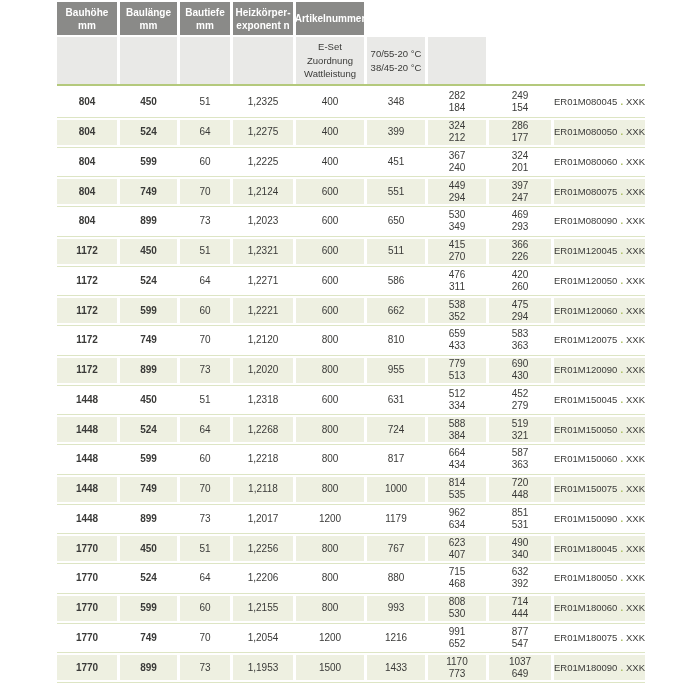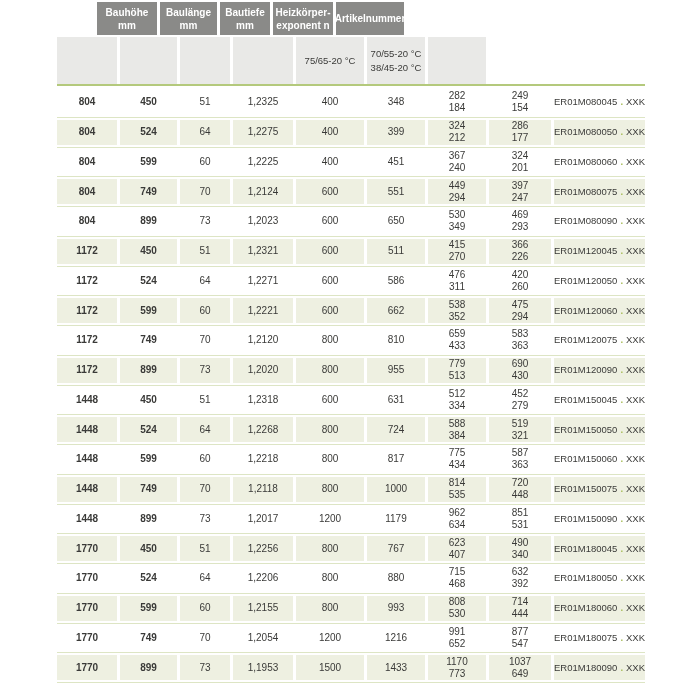--- a/index.html
+++ b/index.html
@@ -7,21 +7,21 @@
     font-family:"Liberation Sans", sans-serif; color:var(--text,#3a3a38); }
   .page { position:relative; width:700px; height:700px; }
   .tbl { position:absolute; left:57px; top:2px; width:588px; }
 
   .title-bar { height:12px; line-height:12px; background:var(--hdr); color:#fff;
     font-size:9.5px; font-weight:bold; padding-left:7px; margin-bottom:2px; }
 
   .grid-row { display:grid; grid-template-columns:60px 57px 50px 60px 68px 58px 58px 62px 91px;
     column-gap:3px; }
 
-  .head-row { margin-bottom:2px;margin-left:40px; }
+  .head-row { margin-bottom:2px; }
   .hcell { background:var(--hdr); color:#fff; font-size:10px; font-weight:bold;
     line-height:13px; height:33px; display:flex; flex-direction:column;
     align-items:center; justify-content:center; text-align:center; }
   .hcell.span4 { grid-column:5 / span 4; }
 
   .sub-row { }
   .scell { background:var(--subbg); font-size:9.5px; line-height:13.5px; height:47px;
     display:flex; flex-direction:column; align-items:center; justify-content:center;
     text-align:center; }
 
@@ -64,21 +64,23 @@
           <div>Artikelnummer</div>
         </div>
     </div>
 
     <div class="grid-row sub-row">
       <div class="scell"></div>
       <div class="scell"></div>
       <div class="scell"></div>
       <div class="scell"></div>
       <div class="scell">
-          <div>75/65-20 °C</div>
+          <div>E-Set</div>
+          <div>Zuordnung</div>
+          <div>Wattleistung</div>
         </div>
       <div class="scell">
           <div>70/55-20 °C</div>
           <div>38/45-20 °C</div>
         </div>
       <div class="scell"></div>
     </div>
 
     <div class="accent-line"></div>
 
@@ -336,21 +338,21 @@
           </div>
         </div>
         <div class="grid-row data-row">
           <div class="cell bold">1448</div>
           <div class="cell bold">599</div>
           <div class="cell">60</div>
           <div class="cell">1,2218</div>
           <div class="cell">800</div>
           <div class="cell">817</div>
           <div class="cell">
-            <div>775</div>
+            <div>664</div>
             <div>434</div>
           </div>
           <div class="cell">
             <div>587</div>
             <div>363</div>
           </div>
           <div class="cell article">
             <span>ER01M150060</span>
             <span class="dot">.</span>
             <span>XXK</span>

